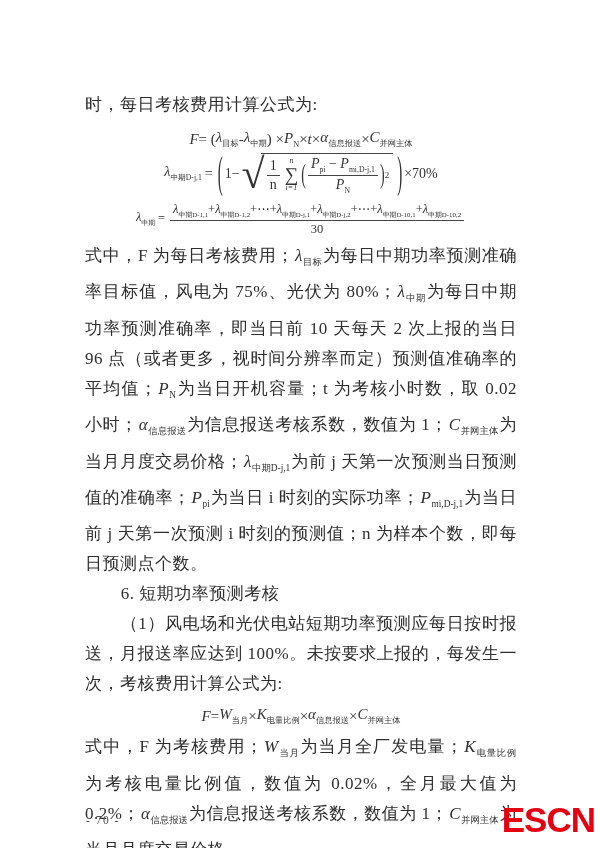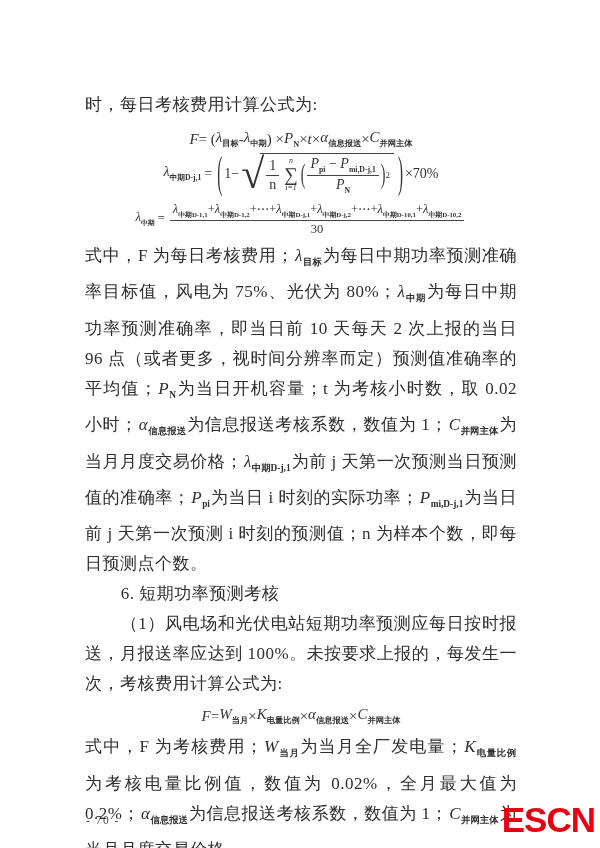--- a/index.html
+++ b/index.html
@@ -9,21 +9,21 @@
     font-family:"Liberation Serif","DejaVu Serif",serif;
   }
   .content{position:absolute;left:85px;top:82px;width:432px;}
   .bt{font-size:17px;line-height:30px;margin:0;text-align:justify;letter-spacing:0.5px;}
   .indent{text-indent:2.1em;}
 
   
   .formula{display:flex;justify-content:center;align-items:center;color:#333;white-space:nowrap;}
   .formula .msym i{font-style:italic;}
   .msym{white-space:nowrap;}
-  .msym sub{font-size:0.55em;letter-spacing:0;font-weight:bold;}
+  .msym sub{font-size:0.55em;letter-spacing:0;}
   .bt .msym{padding:0 1px;}
   .f1{font-size:15px;margin:9px 0 4px;}
   .f2{font-size:14px;margin:4px 0 2px;}
   .f3{font-size:12.5px;margin:6px 0 4px;}
   .f4{font-size:15px;margin:7px 0 6px;}
 
   .frac{display:inline-flex;flex-direction:column;align-items:center;vertical-align:middle;margin:0 2px;}
   .fnum{display:block;padding:0 3px 1px;border-bottom:1px solid #444;text-align:center;white-space:nowrap;}
   .fden{display:block;padding-top:1px;text-align:center;white-space:nowrap;}
 

